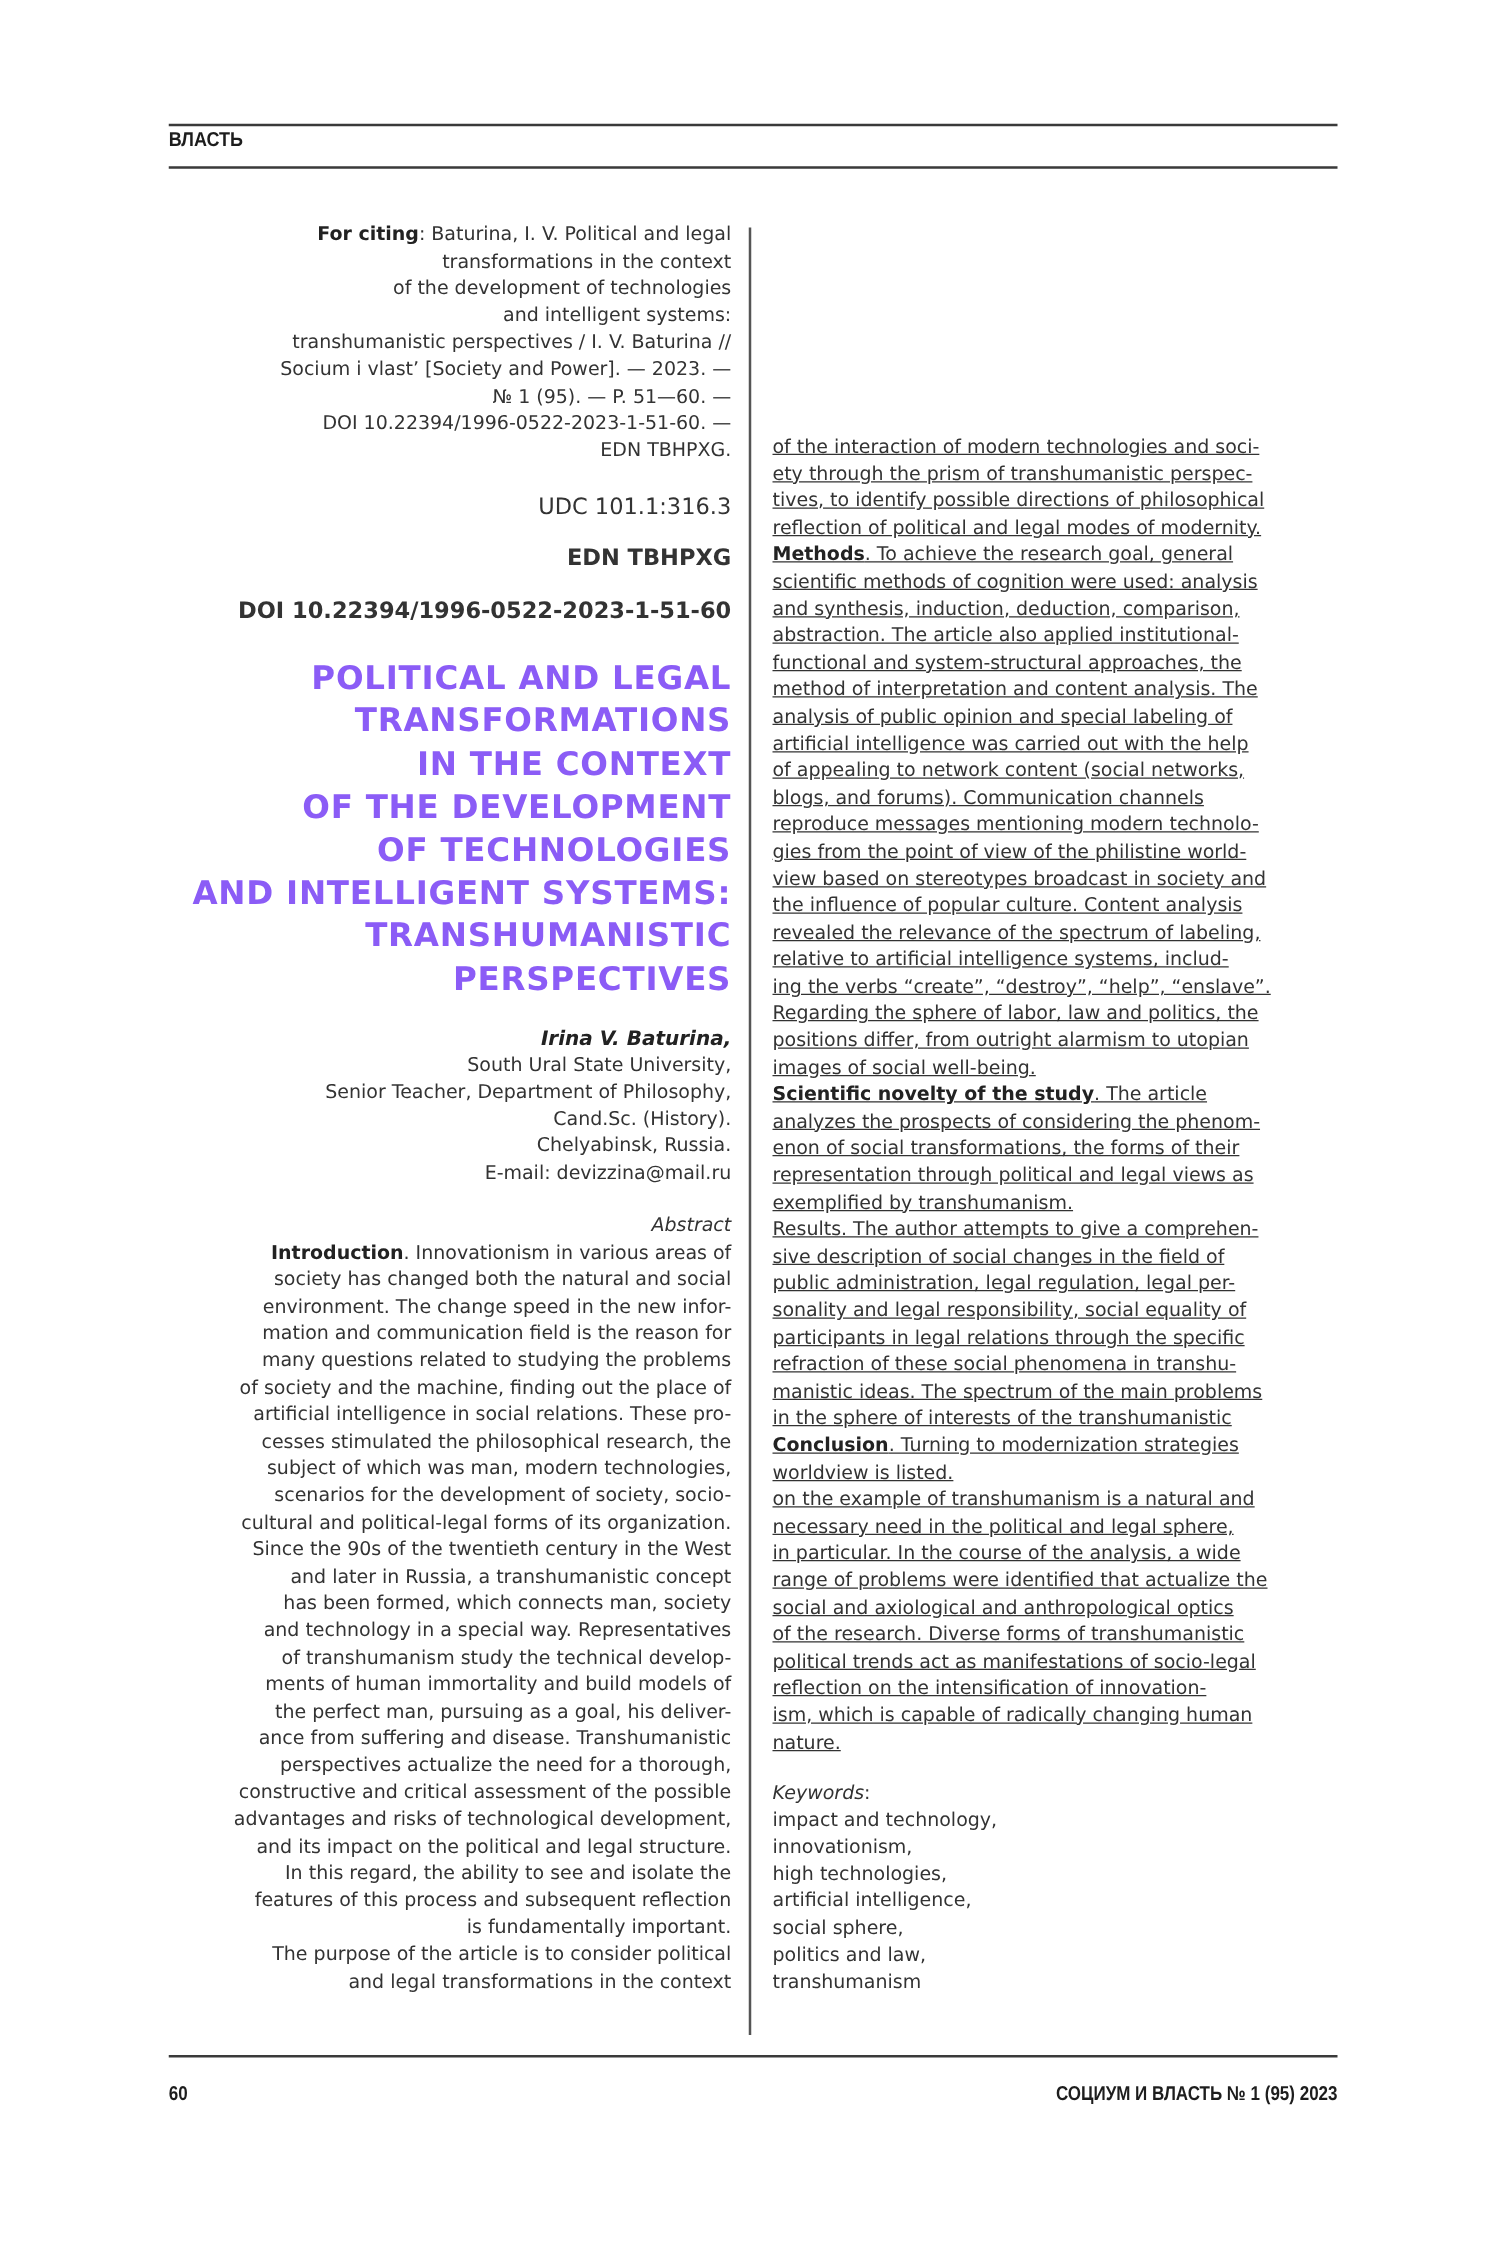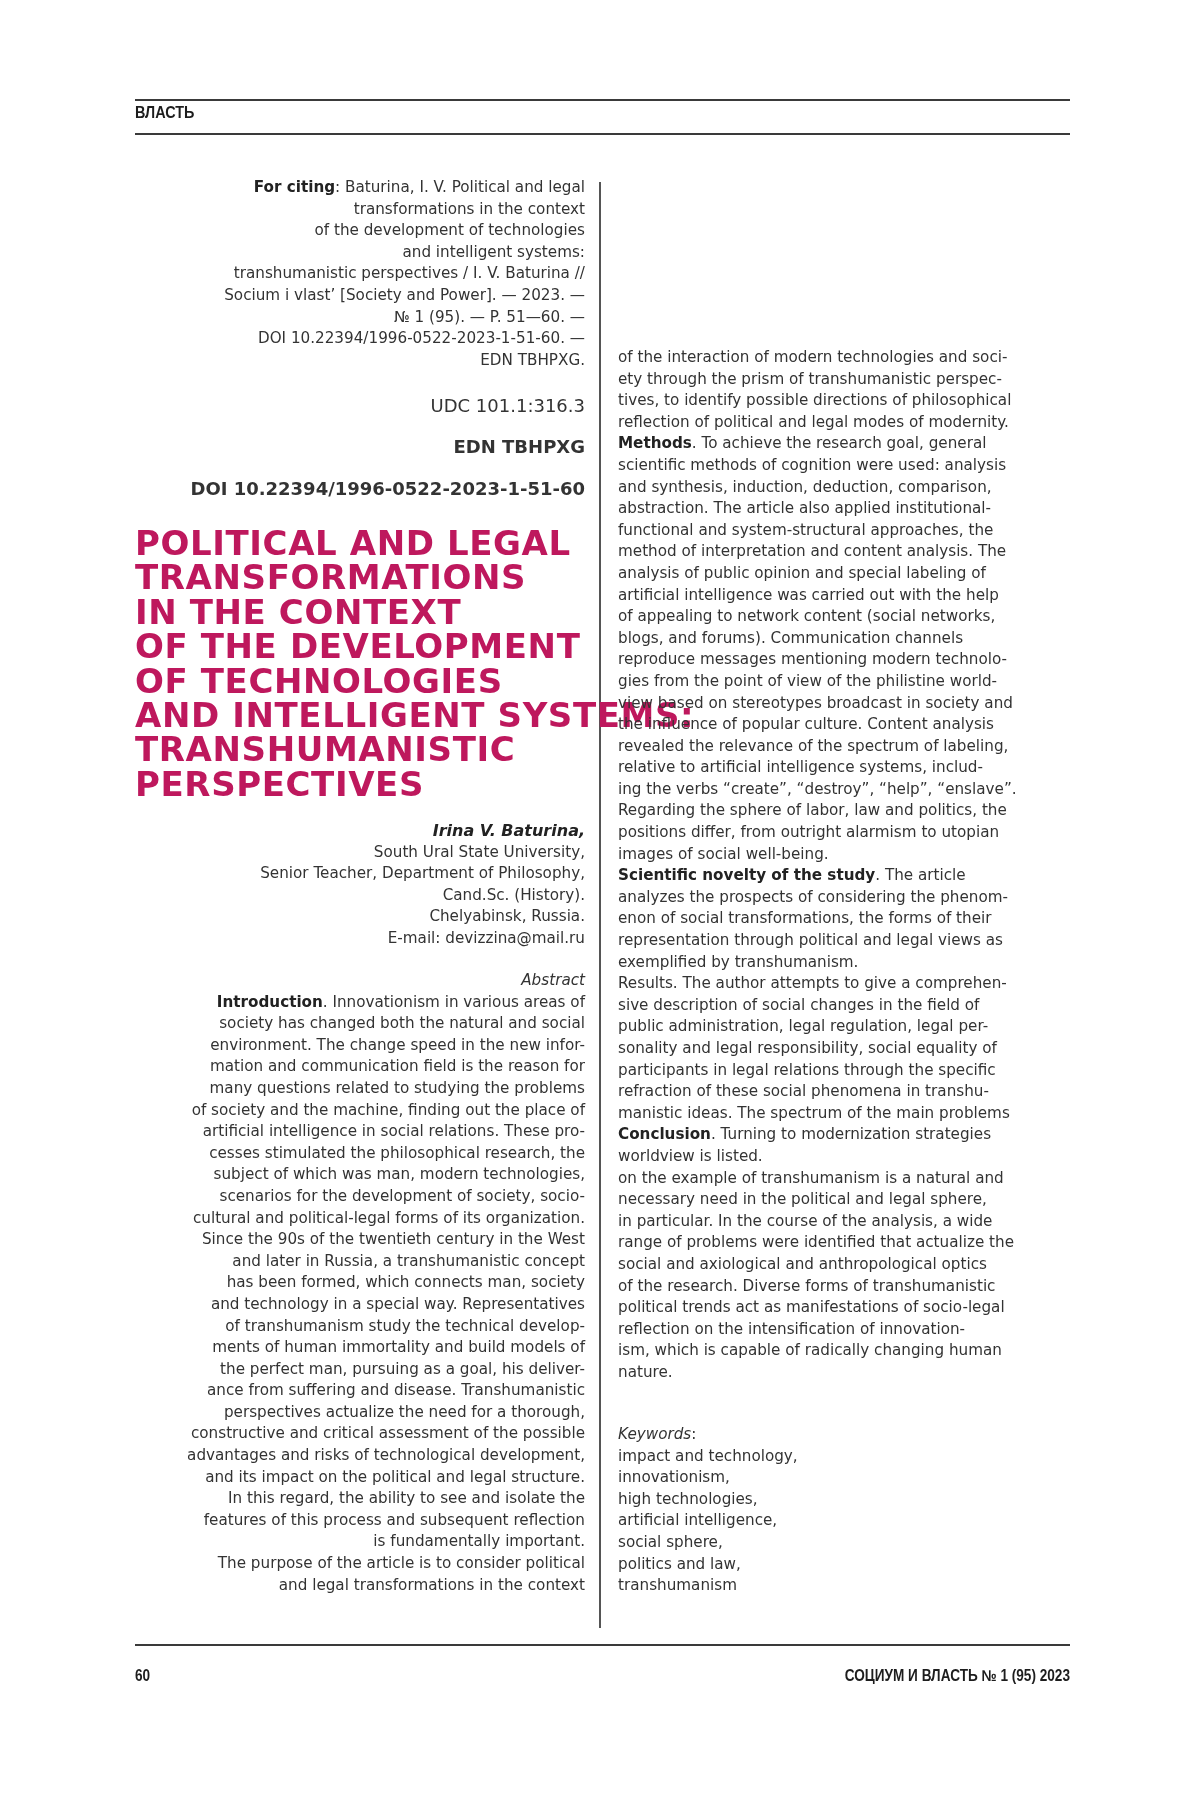--- a/index.html
+++ b/index.html
@@ -5,21 +5,21 @@
     html, body { margin: 0; padding: 0; background: #ffffff; }
     body { width: 1200px; height: 1797px; position: relative; overflow: hidden; color: #2b2b2b; }
     .hdr-rule { position: absolute; left: 135px; width: 935px; height: 2px; background: #3a3a3a; }
     .section-label { position: absolute; left: 135px; top: 104px; font-family: "Liberation Sans", sans-serif; font-weight: bold; font-size: 16px; color: #1d1d1d; letter-spacing: 0; transform: scaleX(0.9); transform-origin: left; }
     .divider { position: absolute; left: 599px; top: 182px; width: 2px; height: 1446px; background: #555; }
     .left-col { position: absolute; left: 135px; width: 450px; text-align: right; font-family: "DejaVu Sans", sans-serif; font-size: 15.2px; line-height: 21.6px; color: #333; }
     .right-col { position: absolute; left: 618px; width: 455px; text-align: left; font-family: "DejaVu Sans", sans-serif; font-size: 15.2px; line-height: 21.6px; color: #333; }
     .line { display: block; white-space: nowrap; }
     .b { font-weight: bold; color: #222; }
     .i { font-style: italic; }
-    .title { position: absolute; left: 135px; width: 450px; top: 526px; font-family: "DejaVu Sans", sans-serif; font-weight: bold; font-size: 34px; line-height: 34.4px; color: #be185d; letter-spacing: 0.6px; }
+    .title { position: absolute; left: 135px; width: 450px; top: 526px; text-align: right; font-family: "DejaVu Sans", sans-serif; font-weight: bold; font-size: 26px; line-height: 34.4px; color: #8b5cf6; letter-spacing: 0.6px; }
     .meta-line { position: absolute; left: 135px; width: 450px; text-align: right; font-family: "DejaVu Sans", sans-serif; font-size: 18px; color: #333; }
     .foot-rule { position: absolute; left: 135px; top: 1644px; width: 935px; height: 2px; background: #3a3a3a; }
     .page-num { position: absolute; left: 135px; top: 1667px; font-family: "Liberation Sans", sans-serif; font-weight: bold; font-size: 16px; color: #1d1d1d; transform: scaleX(0.85); transform-origin: left; }
     .journal { position: absolute; right: 130px; top: 1667px; font-family: "Liberation Sans", sans-serif; font-weight: bold; font-size: 16px; color: #1d1d1d; transform: scaleX(0.85); transform-origin: right; }
   </style>
 </head>
 <body>
 
 <div class="hdr-rule" style="top:99px;"></div>
 <div class="section-label">ВЛАСТЬ</div>
@@ -88,21 +88,21 @@
   <span class="line">constructive and critical assessment of the possible</span>
   <span class="line">advantages and risks of technological development,</span>
   <span class="line">and its impact on the political and legal structure.</span>
   <span class="line">In this regard, the ability to see and isolate the</span>
   <span class="line">features of this process and subsequent reflection</span>
   <span class="line">is fundamentally important.</span>
   <span class="line">The purpose of the article is to consider political</span>
   <span class="line">and legal transformations in the context</span>
 </div>
 
-<div class="right-col" style="top:347px;">
+<div class="right-col" style="top:347px;text-decoration:underline;">
   <span class="line">of the interaction of modern technologies and soci-</span>
   <span class="line">ety through the prism of transhumanistic perspec-</span>
   <span class="line">tives, to identify possible directions of philosophical</span>
   <span class="line">reflection of political and legal modes of modernity.</span>
 
   <span class="line"><span class="b">Methods</span><span>. To achieve the research goal, general</span></span>
   <span class="line">scientific methods of cognition were used: analysis</span>
   <span class="line">and synthesis, induction, deduction, comparison,</span>
   <span class="line">abstraction. The article also applied institutional-</span>
   <span class="line">functional and system-structural approaches, the</span>
@@ -128,20 +128,21 @@
   <span class="line">representation through political and legal views as</span>
   <span class="line">exemplified by transhumanism.</span>
 
   <span class="line">Results. The author attempts to give a comprehen-</span>
   <span class="line">sive description of social changes in the field of</span>
   <span class="line">public administration, legal regulation, legal per-</span>
   <span class="line">sonality and legal responsibility, social equality of</span>
   <span class="line">participants in legal relations through the specific</span>
   <span class="line">refraction of these social phenomena in transhu-</span>
   <span class="line">manistic ideas. The spectrum of the main problems</span>
+  <span class="line">in the sphere of interests of the transhumanistic</span>
   <span class="line"><span class="b">Conclusion</span><span>. Turning to modernization strategies</span></span>
 
   <span class="line">worldview is listed.</span>
   <span class="line">on the example of transhumanism is a natural and</span>
   <span class="line">necessary need in the political and legal sphere,</span>
   <span class="line">in particular. In the course of the analysis, a wide</span>
   <span class="line">range of problems were identified that actualize the</span>
   <span class="line">social and axiological and anthropological optics</span>
   <span class="line">of the research. Diverse forms of transhumanistic</span>
   <span class="line">political trends act as manifestations of socio-legal</span>

